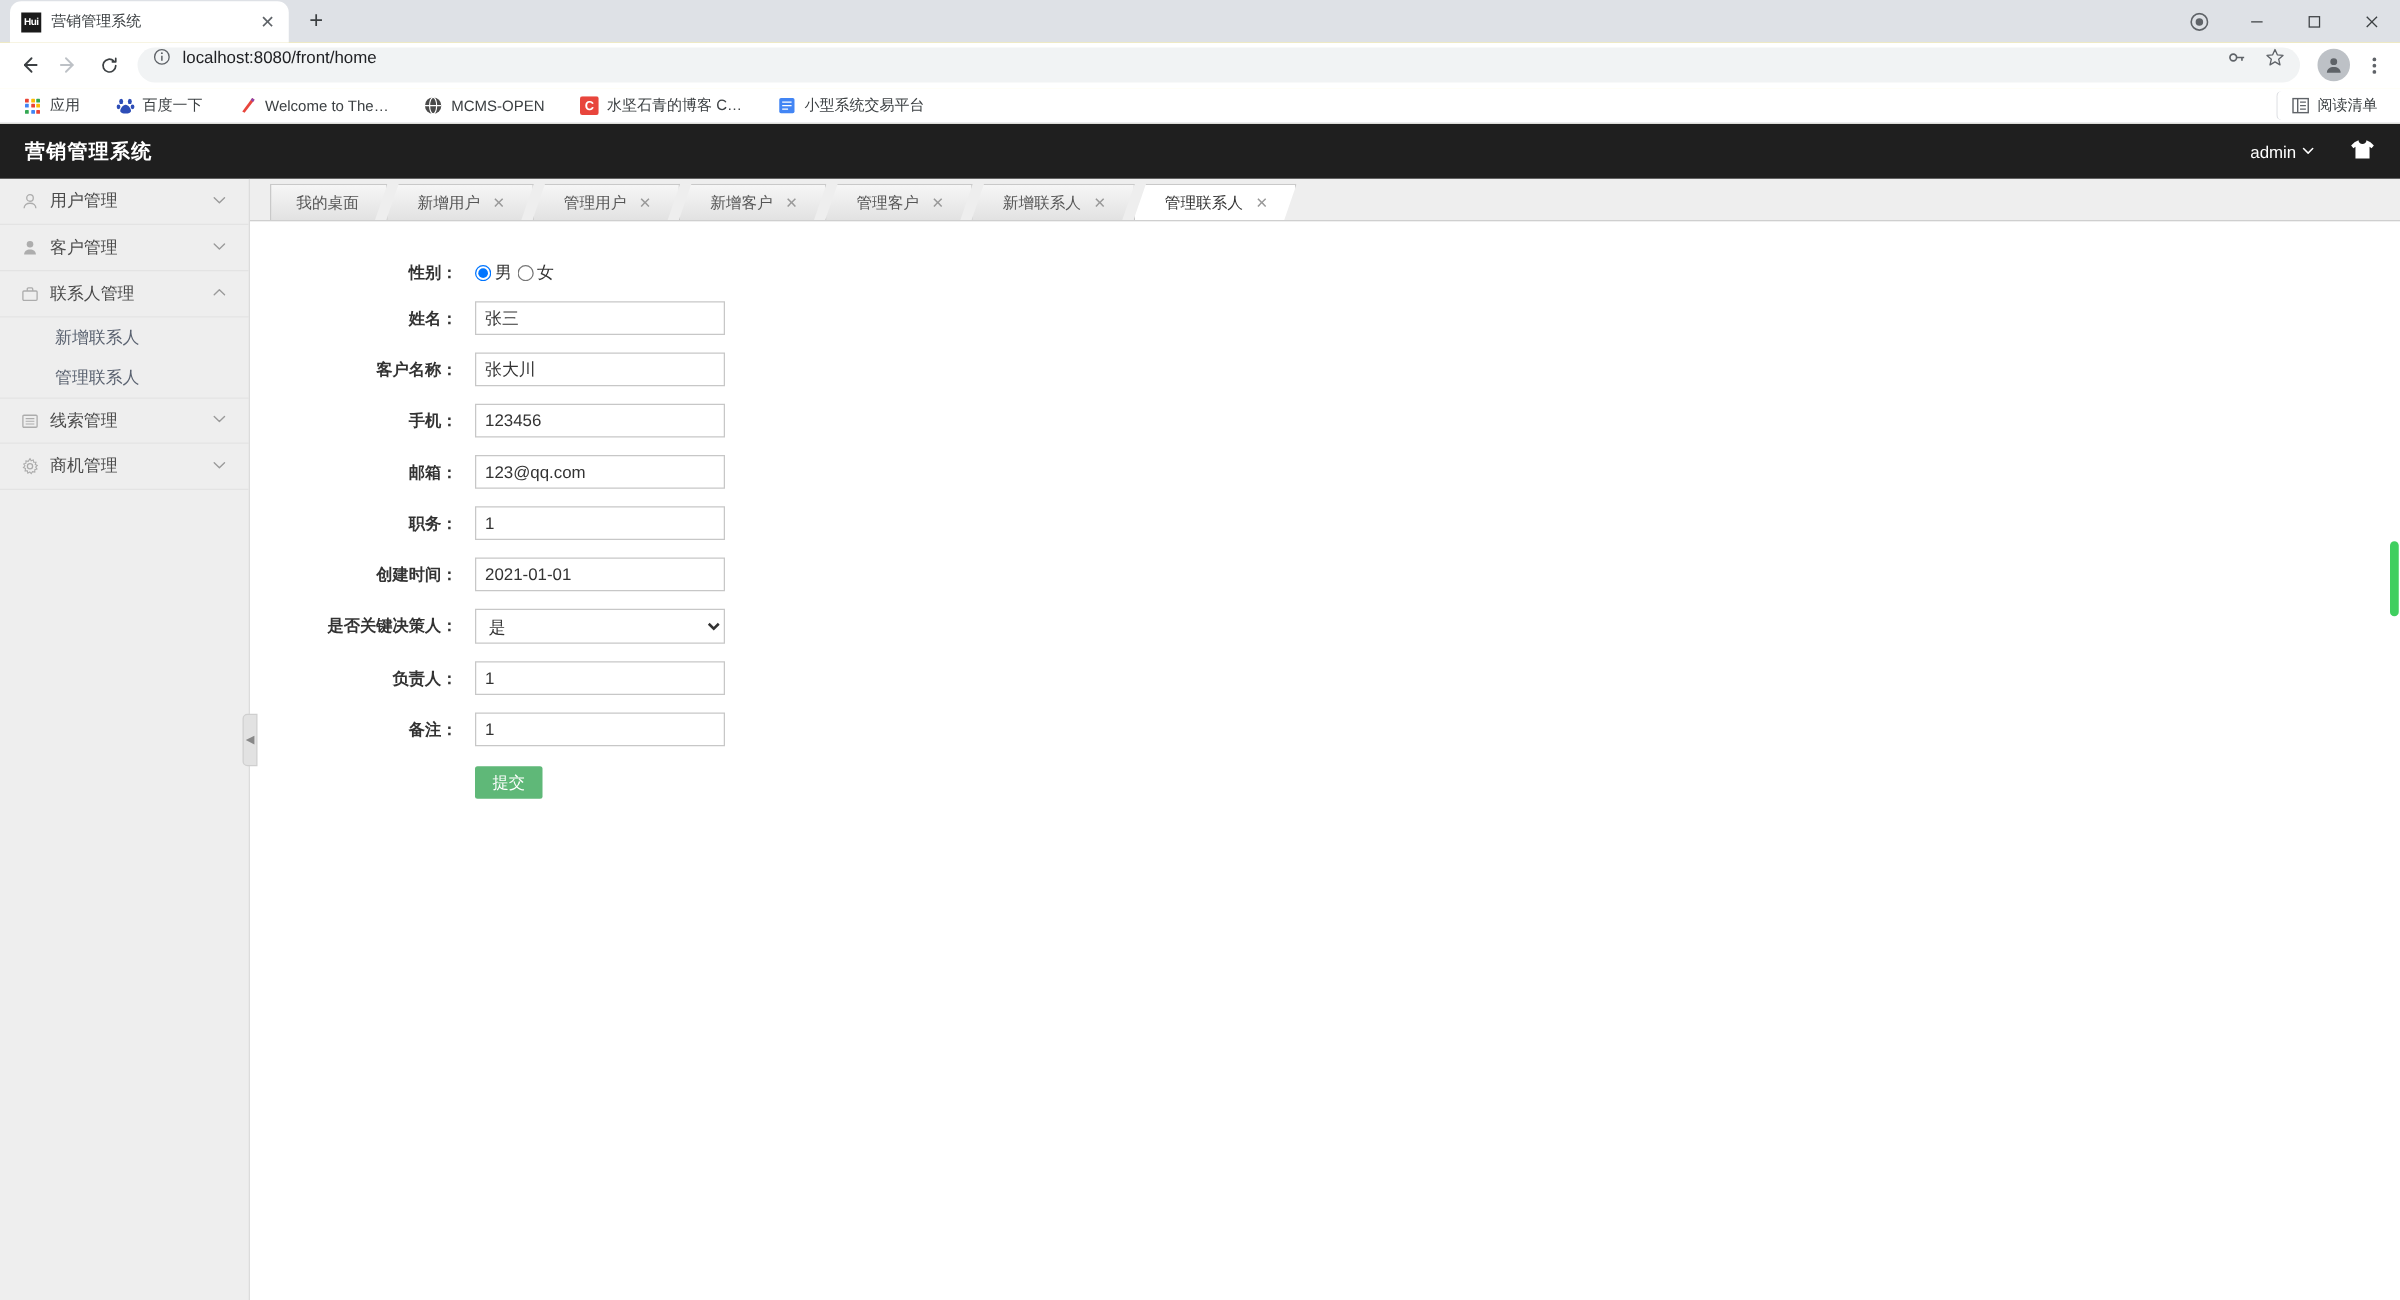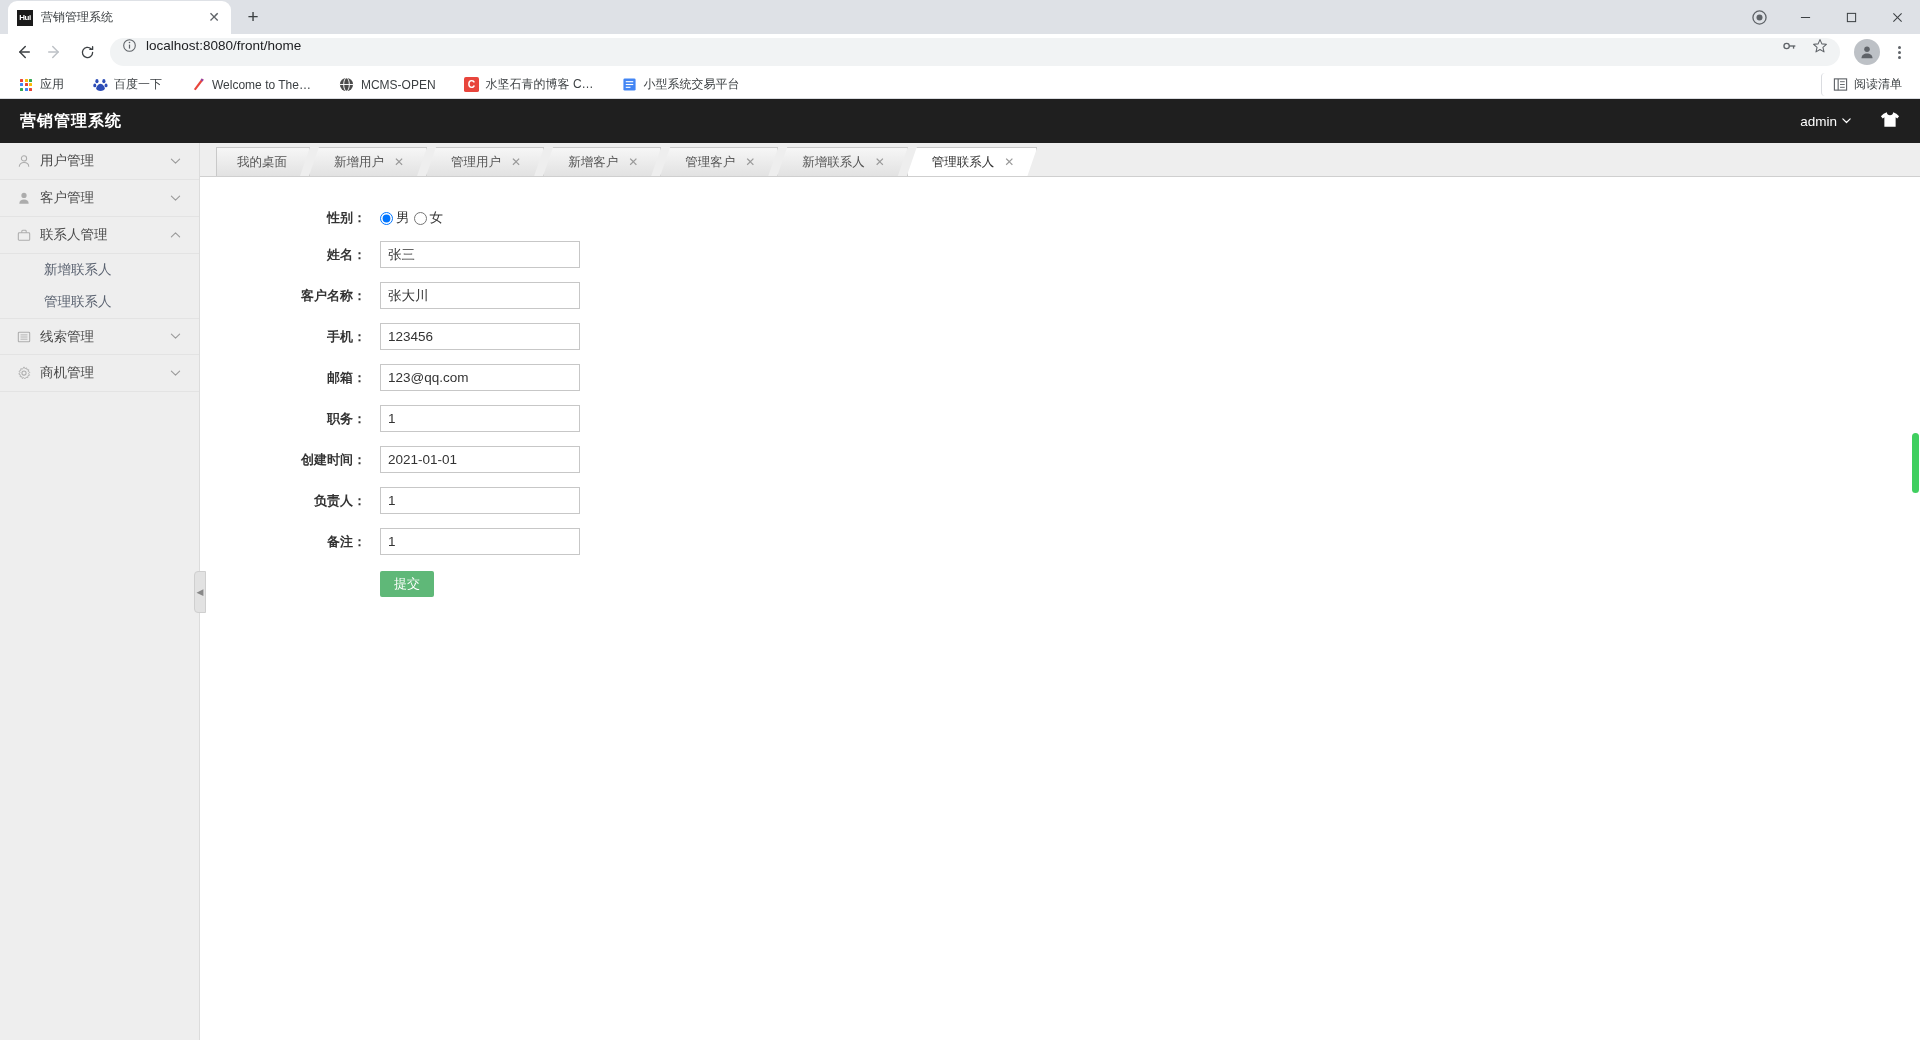--- a/index.html
+++ b/index.html
@@ -522,20 +522,27 @@
           <div class="frow">
             <div class="flabel">职务：</div>
             <input class="finput" value="1" style="">
           </div>
 
           <div class="frow">
             <div class="flabel">创建时间：</div>
             <input class="finput" value="2021-01-01" style="">
           </div>
 
+          <div class="frow">
+            <div class="flabel">是否关键决策人：</div>
+            <select class="fselect">
+              <option>是</option>
+              <option>否</option>
+            </select>
+          </div>
 
           <div class="frow">
             <div class="flabel">负责人：</div>
             <input class="finput" value="1" style="">
           </div>
 
           <div class="frow">
             <div class="flabel">备注：</div>
             <input class="finput" value="1" style="">
           </div>

